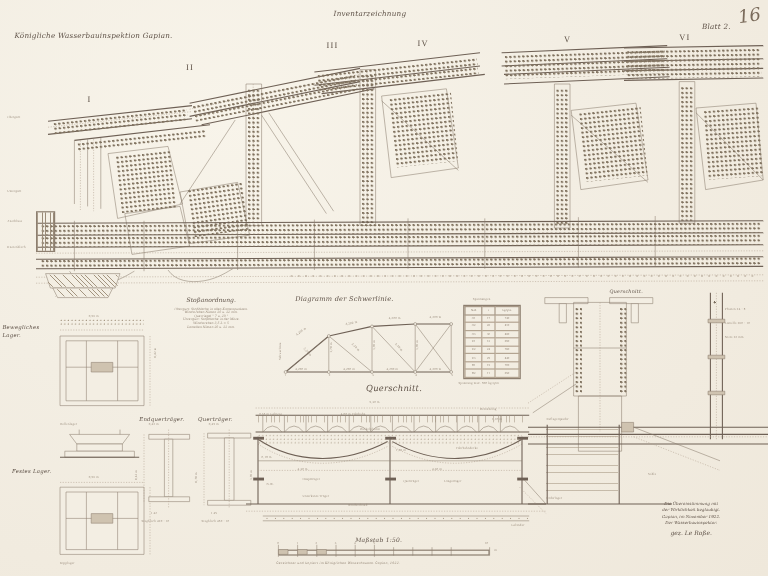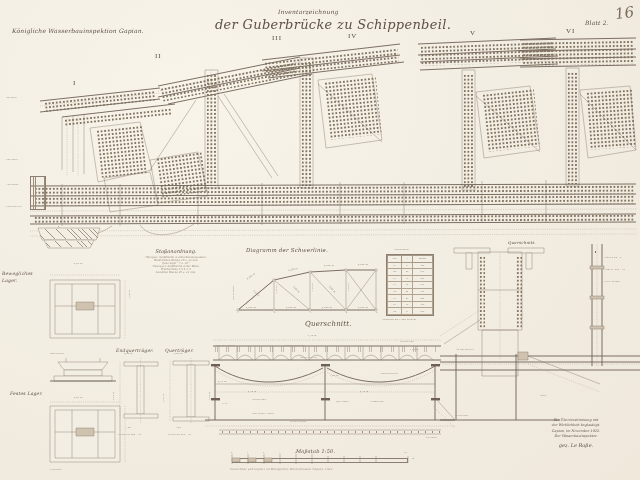--- a/index.html
+++ b/index.html
@@ -61,21 +61,20 @@
 </style>
 </head>
 <body>
 
 <div id="sheet">
 
   <div class="txt script" style="left:12px;top:27px;font-size:6px;">Königliche Wasserbauinspektion Gapian.</div>
 
   <div class="txt script" style="left:278px;top:8px;font-size:6px;">Inventarzeichnung</div>
 
-  <div class="txt script" style="left:215px;top:17px;font-size:13px;font-weight:normal;letter-spacing:.3px;">der Guberbrücke zu Schippenbeil.</div>
 
   <div class="txt script" style="left:585px;top:19px;font-size:6px;">Blatt 2.</div>
 
   <div class="cornernum">16</div>
 
   <div class="rom txt" style="left:73px;top:79px;">I</div>
   <div class="rom txt" style="left:155px;top:52px;">II</div>
   <div class="rom txt" style="left:272px;top:34px;">III</div>
   <div class="rom txt" style="left:348px;top:32px;">IV</div>
   <div class="rom txt" style="left:470px;top:29px;">V</div>

